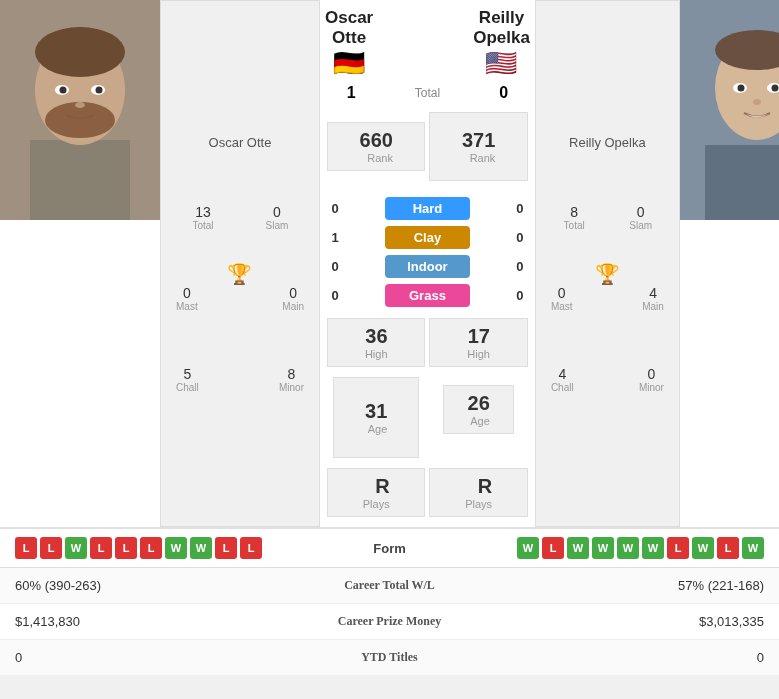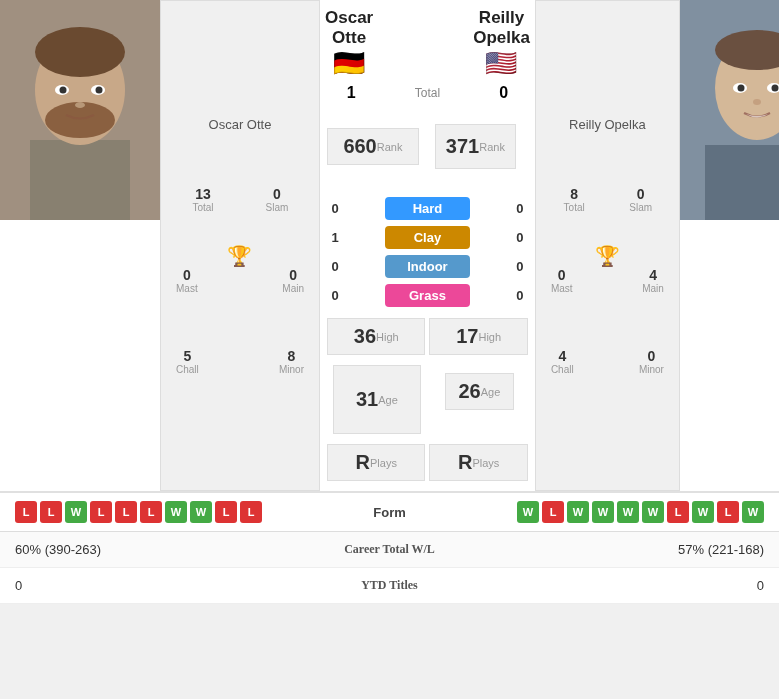--- a/index.html
+++ b/index.html
@@ -140,22 +140,22 @@
       display: flex;
       flex-direction: column;
       align-items: center;
       justify-content: center;
       padding: 8px 5px;
       gap: 6px;
     }
 
     .stat-block {
       display: flex;
-      flex-direction: row;
-      align-items: center;
+      flex-direction: column;
+      align-items: flex-end;
     }
     .stat-block .num {
       font-size: 20px;
       font-weight: bold;
       color: #333;
     }
     .stat-block .lbl {
       font-size: 11px;
       color: #999;
     }
@@ -167,21 +167,21 @@
       width: 100%;
       padding: 0 5px;
     }
     .gs-cell {
       display: flex;
       flex-direction: column;
       align-items: center;
     }
     .gs-num {
       font-size: 14px;
-      font-weight: bold;
+      font-weight: normal;
       color: #333;
       margin-top: 48px;
     }
     .gs-lbl {
       font-size: 10px;
       color: #999;
     }
 
     .surface-section {
       width: 100%;
@@ -306,21 +306,21 @@
       <div style="display:flex;align-items:center;width:100%;margin-bottom:6px;">
         <div style="flex:1;">
           <div class="info-box" style="margin:2px;padding:6px;">
             <span class="stat-block">
               <span class="num">660</span>
               <span class="lbl">Rank</span>
             </span>
           </div>
         </div>
         <div style="flex:1;">
-          <div class="info-box" style="margin:14px;padding:10px;">
+          <div class="info-box" style="margin:2px;padding:16px;">
             <span class="stat-block">
               <span class="num">371</span>
               <span class="lbl">Rank</span>
             </span>
           </div>
         </div>
       </div>
 
       <div class="surface-section" id="surface-section">
       <div class="s-row">
@@ -490,19 +490,24 @@
       </div>
   </div>
 
   <div class="stats-table" id="stats-table">
   <div class="stats-row">
     <span class="stats-left-val">60% (390-263)</span>
     <span class="stats-center-label" style="font-weight:bold;">Career Total W/L</span>
     <span class="stats-right-val">57% (221-168)</span>
   </div>
       <div class="stats-row">
+    <span class="stats-left-val">$1,413,830</span>
+    <span class="stats-center-label" style="font-weight:bold;">Career Prize Money</span>
+    <span class="stats-right-val">$3,013,335</span>
+  </div>
+      <div class="stats-row">
     <span class="stats-left-val">0</span>
     <span class="stats-center-label" style="">YTD Titles</span>
     <span class="stats-right-val">0</span>
   </div>
     </div>
 
 </div>
 
 </body></html>

